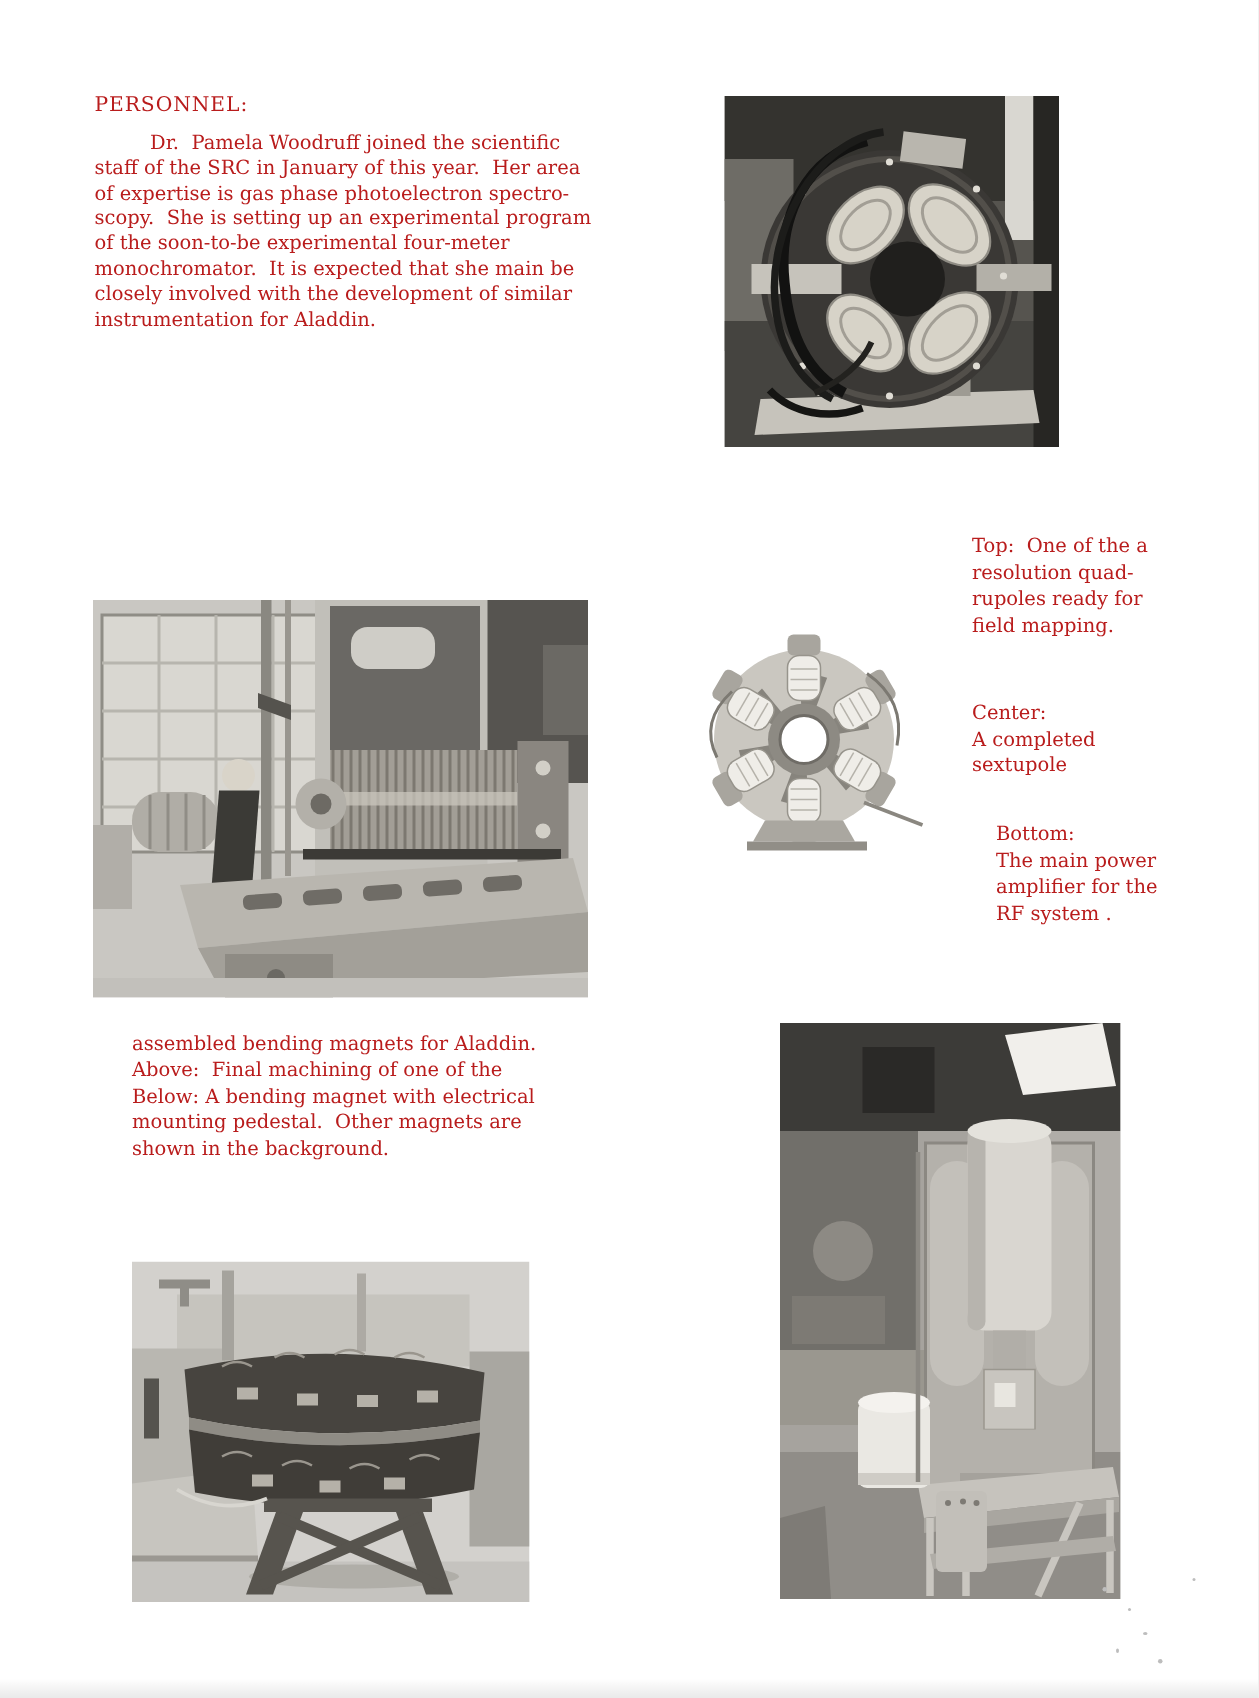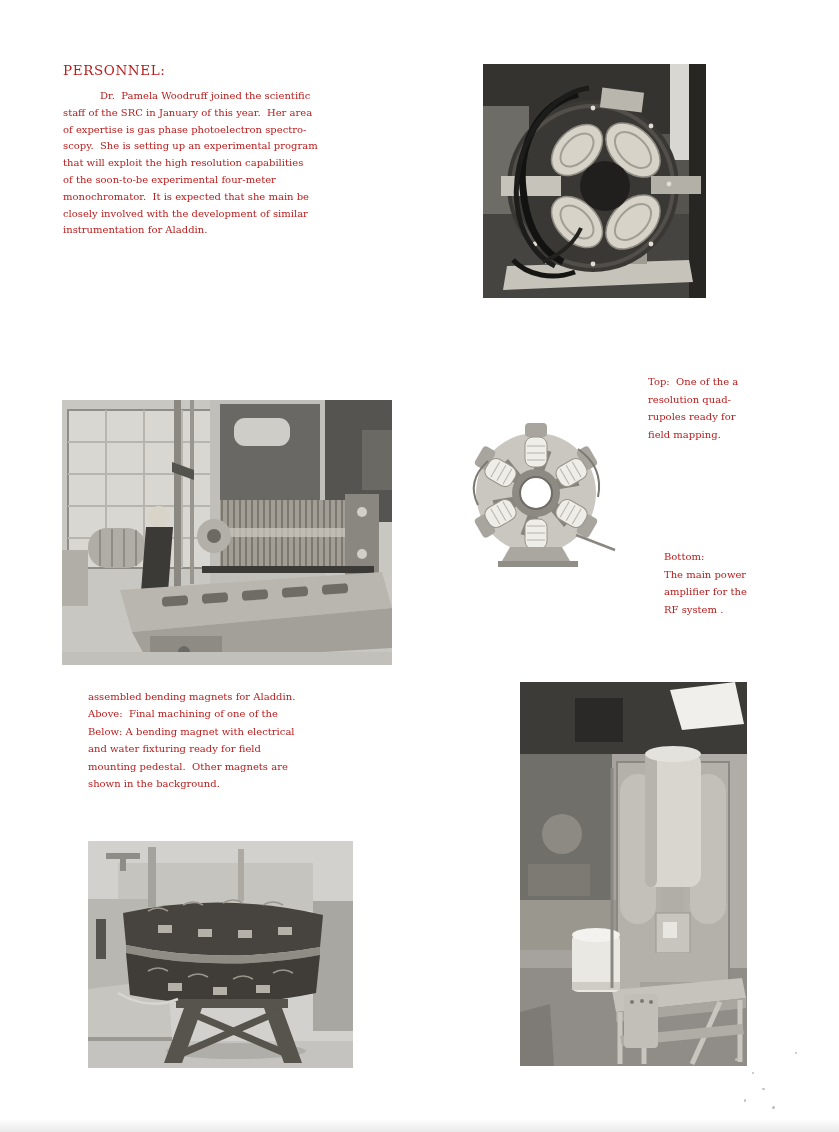--- a/index.html
+++ b/index.html
@@ -5,21 +5,21 @@
   html,body{margin:0;padding:0;background:#e8e8e8;}
   .page{
     position:relative;
     width:839px;height:1132px;
     margin:0 auto;
     background:#ffffff;
     font-family:"DejaVu Serif", serif;
     color:#b91c1c;
     overflow:hidden;
   }
-  .t{position:absolute;font-size:10px;line-height:16.8px;}
+  .t{position:absolute;font-size:13px;line-height:16.8px;}
   .line{white-space:pre;}
   .heading{letter-spacing:0.6px;font-size:13.5px;}
   .caption .line{line-height:17.4px;}
   .rcap .line{line-height:17.6px;}
   .sig .line{line-height:18px;}
   .para .line:first-child{text-indent:37px;}
   figure{position:absolute;margin:0;padding:0;}
   figure svg{display:block;width:100%;height:100%;}
   .bottom-band{
     position:absolute;left:0;bottom:0;width:839px;height:13px;
@@ -32,21 +32,20 @@
 
 <div class="page">
 
   <div class="t heading" style="left:63px;top:62px;">PERSONNEL:</div>
 
   <div class="t para" style="left:63px;top:88px;width:345px;">
     <div class="line">Dr.  Pamela Woodruff joined the scientific</div>
     <div class="line">staff of the SRC in January of this year.  Her area</div>
     <div class="line">of expertise is gas phase photoelectron spectro-</div>
     <div class="line">scopy.  She is setting up an experimental program</div>
-    <div class="line">that will exploit the high resolution capabilities</div>
     <div class="line">of the soon-to-be experimental four-meter</div>
     <div class="line">monochromator.  It is expected that she main be</div>
     <div class="line">closely involved with the development of similar</div>
     <div class="line">instrumentation for Aladdin.</div>
   </div>
 
 
   <figure style="left:483px;top:64px;width:223px;height:234px;">
     <svg viewBox="0 0 223 234">
       <rect width="223" height="234" fill="#56544f"></rect>
@@ -86,25 +85,30 @@
           <circle cx="52" cy="64" r="2.4"></circle>
       </g>
       <rect x="118" y="26" width="42" height="20" fill="#b9b6ae" transform="rotate(7 139 36)"></rect>
       <path d="M95,30 C 55,40 35,80 40,125 C 43,160 55,185 80,198" stroke="#121211" stroke-width="7" fill="none"></path>
       <path d="M106,24 C 60,30 28,90 34,140 C 37,170 52,192 72,202" stroke="#1c1c1a" stroke-width="5" fill="none"></path>
       <path d="M30,196 C 45,212 70,216 92,208" stroke="#151513" stroke-width="5" fill="none"></path>
       <path d="M60,198 C 78,190 92,178 98,164" stroke="#23221f" stroke-width="4" fill="none"></path>
     </svg>
   </figure>
 
-  <div class="t rcap" style="left:648px;top:373px;width:175px;">
+  <div class="t rcap" style="left:648px;top:356px;width:175px;">
     <div class="line">Top:  One of the a</div>
     <div class="line">resolution quad-</div>
     <div class="line">rupoles ready for</div>
     <div class="line">field mapping.</div>
+  </div>
+  <div class="t rcap" style="left:648px;top:467px;width:175px;">
+    <div class="line">Center:</div>
+    <div class="line">A completed</div>
+    <div class="line">sextupole</div>
   </div>
   <div class="t rcap" style="left:648px;top:548px;width:175px;margin-left:16px;">
     <div class="line">Bottom:</div>
     <div class="line">The main power</div>
     <div class="line">amplifier for the</div>
     <div class="line">RF system .</div>
   </div>
 
   <figure style="left:62px;top:400px;width:330px;height:265px;">
     <svg viewBox="0 0 330 265">
@@ -231,21 +235,20 @@
       <polygon points="52,126 104,126 112,140 44,140" fill="#aaa7a0"></polygon>
       <rect x="40" y="140" width="80" height="6" fill="#918e87"></rect>
       <line x1="118" y1="114" x2="157" y2="129" stroke="#8a8780" stroke-width="2.5"></line>
     </svg>
   </figure>
 
   <div class="t caption" style="left:88px;top:688px;width:325px;">
     <div class="line">assembled bending magnets for Aladdin.</div>
     <div class="line">Above:  Final machining of one of the</div>
     <div class="line">Below: A bending magnet with electrical</div>
-    <div class="line">and water fixturing ready for field</div>
     <div class="line">mounting pedestal.  Other magnets are</div>
     <div class="line">shown in the background.</div>
   </div>
 
   <figure style="left:88px;top:841px;width:265px;height:227px;">
     <svg viewBox="0 0 265 227">
       <rect width="265" height="227" fill="#d3d1cd"></rect>
       <rect x="30" y="22" width="195" height="48" fill="#c6c4be"></rect>
       <rect x="0" y="58" width="62" height="94" fill="#b9b7b1"></rect>
       <rect x="60" y="6" width="8" height="60" fill="#a5a39d"></rect>

